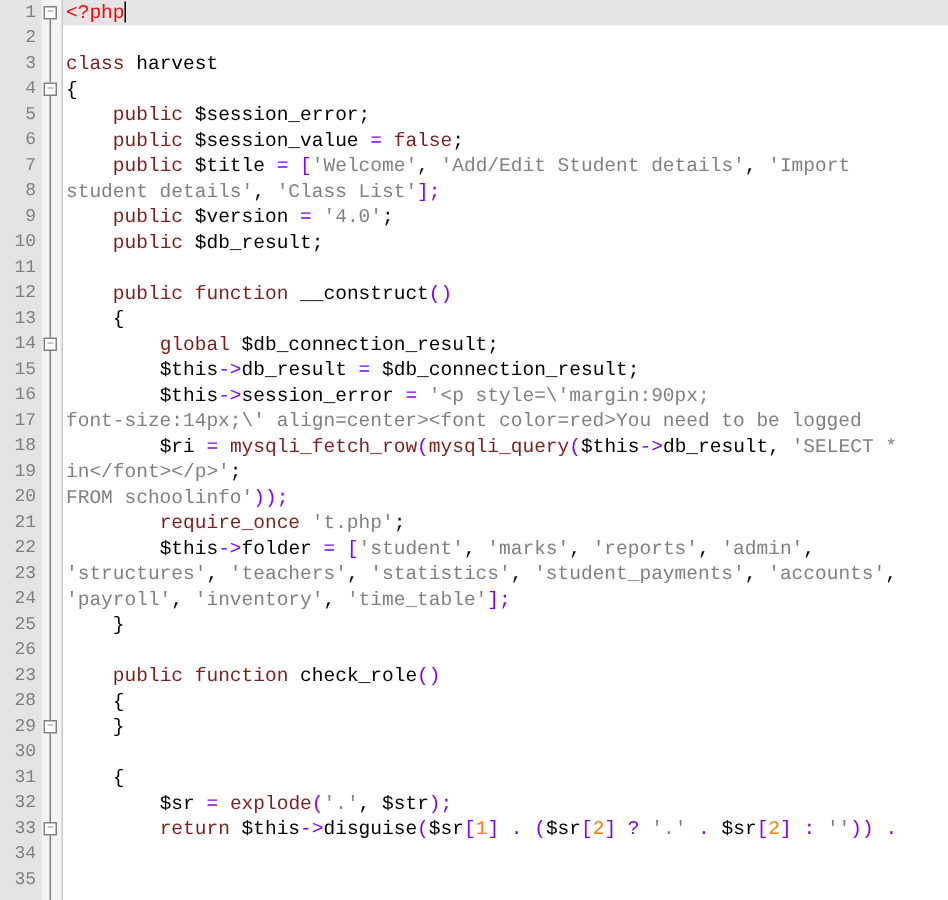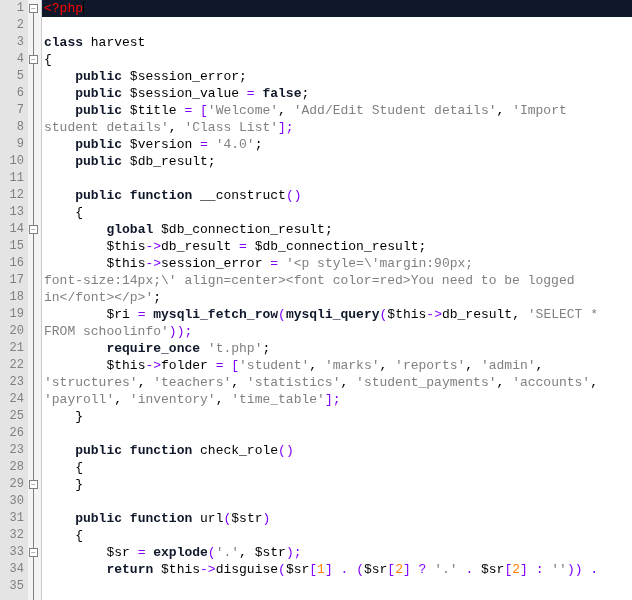--- a/index.html
+++ b/index.html
@@ -51,22 +51,22 @@
   .code {
     flex: 1;
     position: relative;
   }
   .line {
     height: 17px;
     line-height: 17px;
     white-space: pre;
     padding-left: 2px;
   }
-  .line.hl { background: #0f172a; }
-  .kw { color: #0f172a; font-weight: bold; }
+  .line.hl { background: #e5e5e5; }
+  .kw { color: #7f1d1d; font-weight: normal; }
   .str { color: #808080; font-family: Liberation Mono, monospace; }
   .num { color: #ff8000; }
   .op { color: #8000ff; }
   .tag { color: #ff0000; }
   .cursor {
     display: inline-block;
     width: 1px;
     height: 14px;
     background: #000;
     vertical-align: text-top;
@@ -133,30 +133,29 @@
 <div class="line"><span class="str">student details'</span><span>, </span><span class="str">'Class List'</span><span class="op">];</span></div>
 <div class="line">    <span class="kw">public</span><span> $version </span><span class="op">= </span><span class="str">'4.0'</span><span>;</span></div>
 <div class="line">    <span class="kw">public</span><span> $db_result</span><span>;</span></div>
 <div class="line"></div>
 <div class="line">    <span class="kw">public function</span><span> __construct</span><span class="op">()</span></div>
 <div class="line">    <span>{</span></div>
 <div class="line">        <span class="kw">global</span><span> $db_connection_result</span><span>;</span></div>
 <div class="line">        <span>$this</span><span class="op">-&gt;</span><span>db_result </span><span class="op">= </span><span>$db_connection_result</span><span>;</span></div>
 <div class="line">        <span>$this</span><span class="op">-&gt;</span><span>session_error </span><span class="op">= </span><span class="str">'&lt;p style=\'margin:90px; </span></div>
 <div class="line"><span class="str">font-size:14px;\' align=center&gt;&lt;font color=red&gt;You need to be logged </span></div>
+<div class="line">        <span>$ri </span><span class="op">= </span><span class="kw">mysqli_fetch_row</span><span class="op">(</span><span class="kw">mysqli_query</span><span class="op">(</span><span>$this</span><span class="op">-&gt;</span><span>db_result</span><span>, </span><span class="str">'SELECT * </span></div>
 <div class="line"><span class="str">in&lt;/font&gt;&lt;/p&gt;'</span><span>;</span></div>
-<div class="line">        <span>$ri </span><span class="op">= </span><span class="kw">mysqli_fetch_row</span><span class="op">(</span><span class="kw">mysqli_query</span><span class="op">(</span><span>$this</span><span class="op">-&gt;</span><span>db_result</span><span>, </span><span class="str">'SELECT * </span></div>
 <div class="line"><span class="str">FROM schoolinfo'</span><span class="op">));</span></div>
 <div class="line">        <span class="kw">require_once </span><span class="str">'t.php'</span><span>;</span></div>
 <div class="line">        <span>$this</span><span class="op">-&gt;</span><span>folder </span><span class="op">= [</span><span class="str">'student'</span><span>, </span><span class="str">'marks'</span><span>, </span><span class="str">'reports'</span><span>, </span><span class="str">'admin'</span><span>, </span></div>
 <div class="line"><span class="str">'structures'</span><span>, </span><span class="str">'teachers'</span><span>, </span><span class="str">'statistics'</span><span>, </span><span class="str">'student_payments'</span><span>, </span><span class="str">'accounts'</span><span>, </span></div>
 <div class="line"><span class="str">'payroll'</span><span>, </span><span class="str">'inventory'</span><span>, </span><span class="str">'time_table'</span><span class="op">];</span></div>
 <div class="line">    <span>}</span></div>
 <div class="line"></div>
 <div class="line">    <span class="kw">public function</span><span> check_role</span><span class="op">()</span></div>
 <div class="line">    <span>{</span></div>
 <div class="line">    <span>}</span></div>
 <div class="line"></div>
-<div class="line">    <span class="kw">public function</span><span> url</span><span class="op">(</span><span>$str</span><span class="op">)</span></div>
 <div class="line">    <span>{</span></div>
 <div class="line">        <span>$sr </span><span class="op">= </span><span class="kw">explode</span><span class="op">(</span><span class="str">'.'</span><span>, </span><span>$str</span><span class="op">);</span></div>
 <div class="line">        <span class="kw">return </span><span>$this</span><span class="op">-&gt;</span><span>disguise</span><span class="op">(</span><span>$sr</span><span class="op">[</span><span class="num">1</span><span class="op">] </span><span class="op">. (</span><span>$sr</span><span class="op">[</span><span class="num">2</span><span class="op">] </span><span class="op">? </span><span class="str">'.' </span><span class="op">. </span><span>$sr</span><span class="op">[</span><span class="num">2</span><span class="op">] </span><span class="op">: </span><span class="str">''</span><span class="op">)) .</span></div>
 </div>
 
 </body></html>

